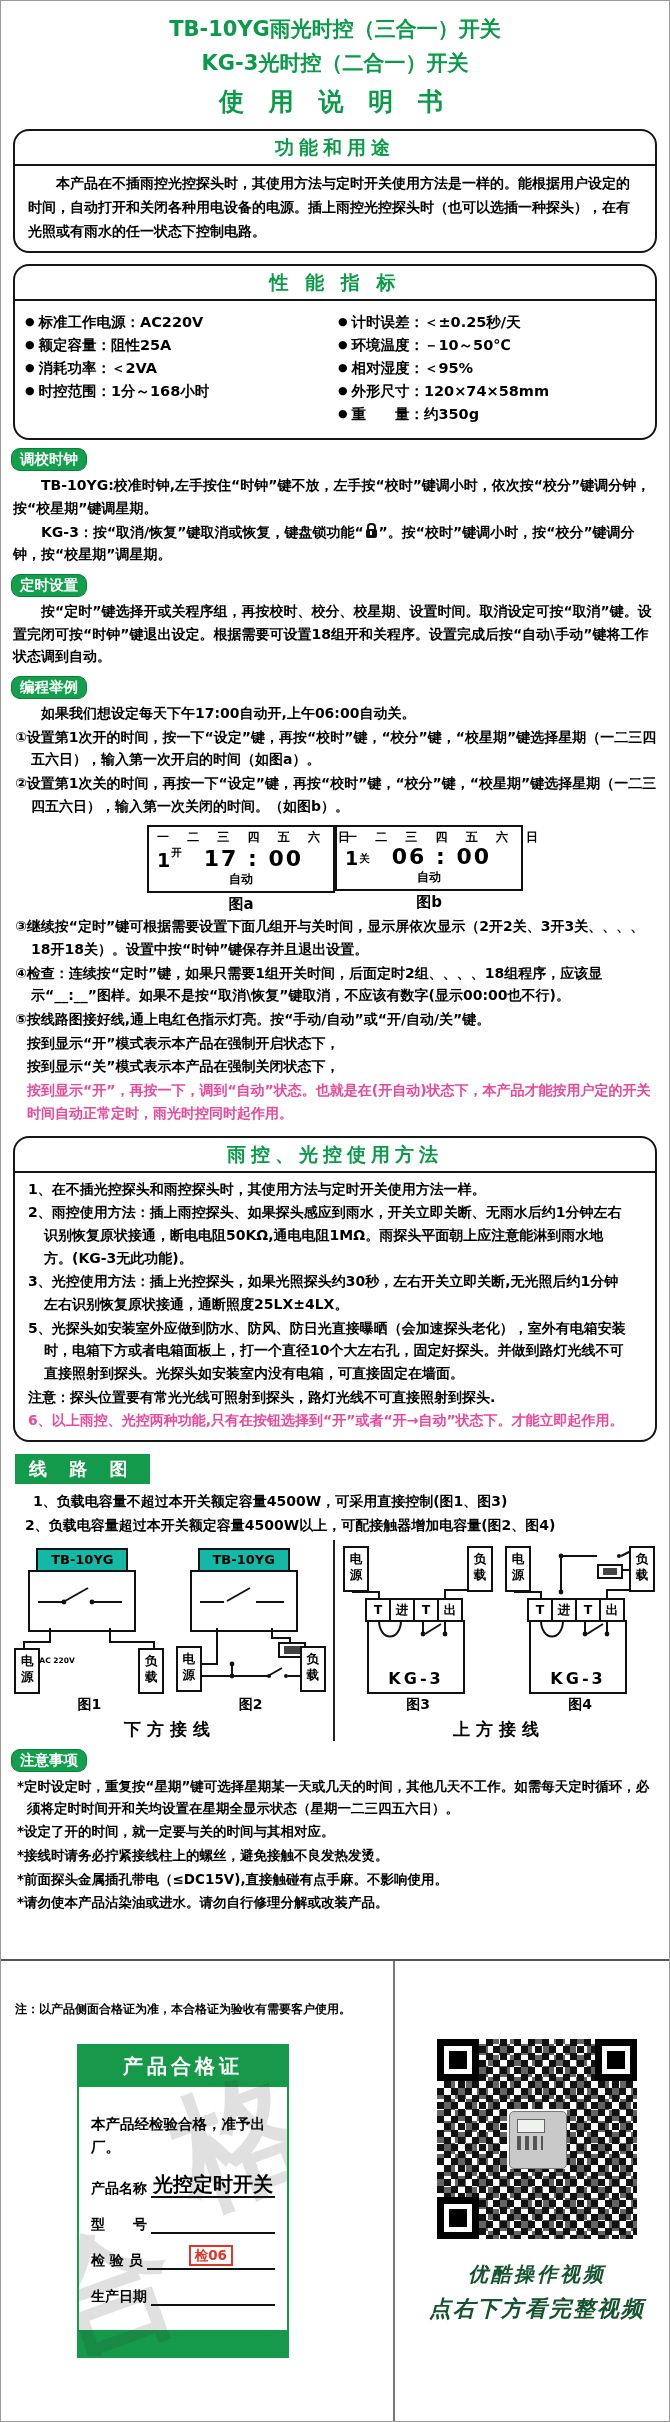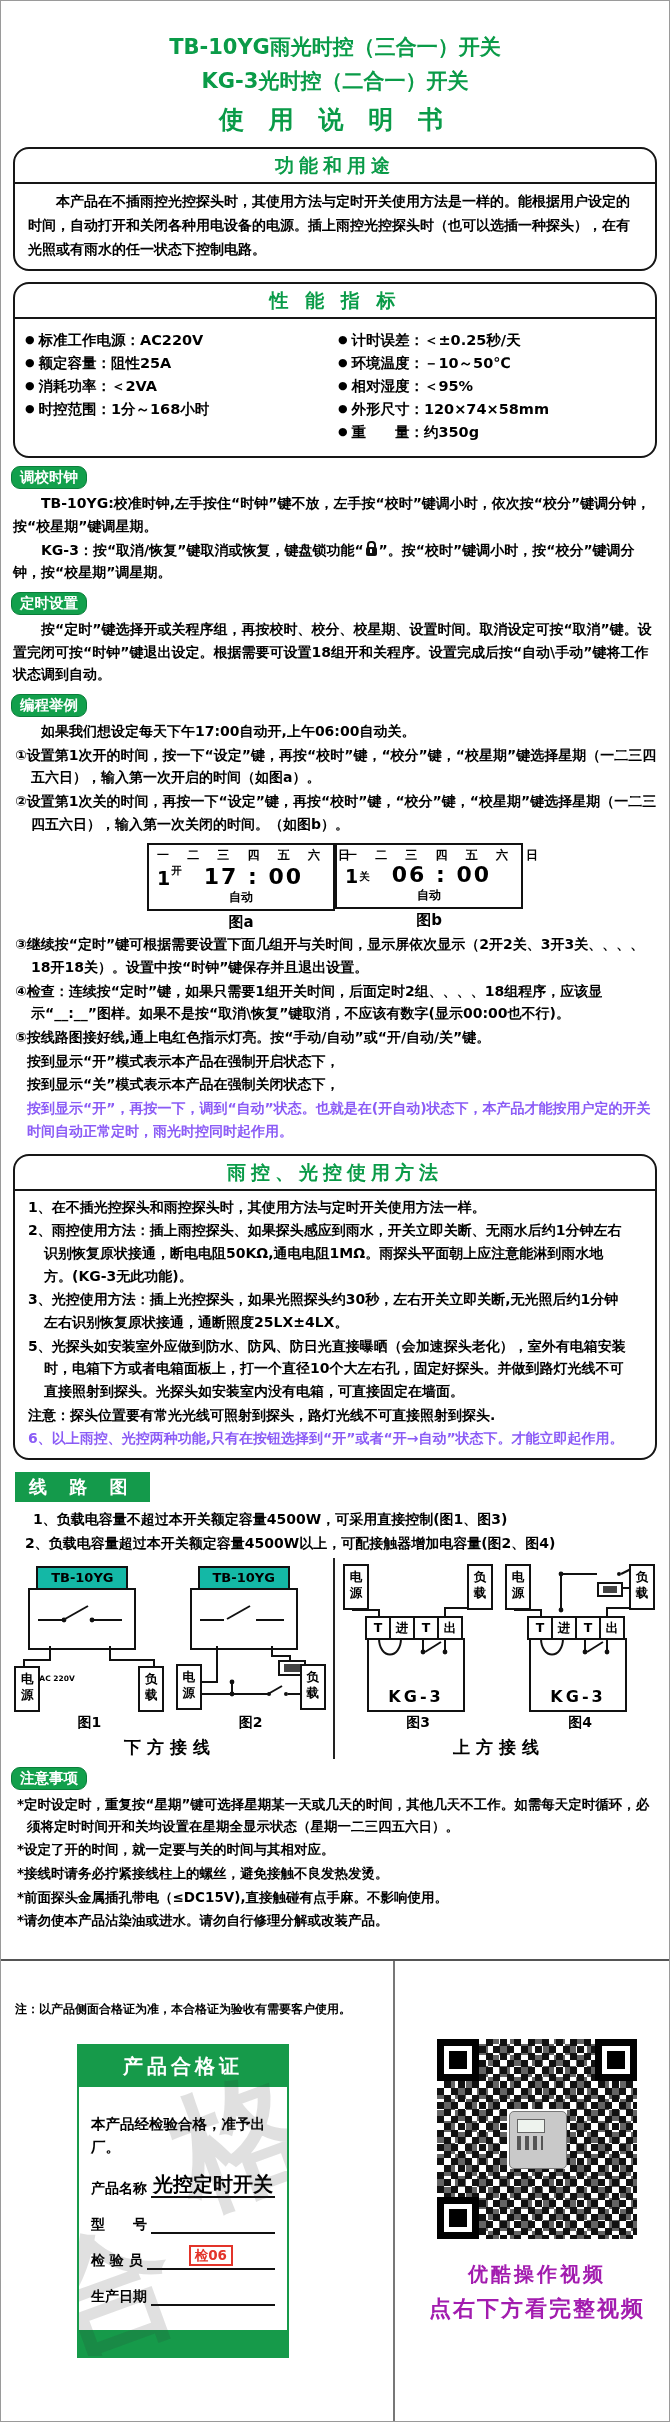--- a/index.html
+++ b/index.html
@@ -1,23 +1,23 @@
 <!DOCTYPE html>
 <html><head>
 <meta charset="utf-8">
 <style>
   html,body{margin:0;padding:0;background:#fff;}
   .page{width:670px;height:2422px;box-sizing:border-box;border:1px solid #9a9a9a;
         font-family:"DejaVu Sans","Liberation Sans",sans-serif;font-weight:bold;color:#000;
         display:flex;flex-direction:column;background:#fff;}
   .main{flex:1;overflow:hidden;}
-  .g{color:#8b5cf6;}
+  .g{color:#ec4899;}
   
   .t{color:#0a9b48;text-align:center;margin:0;}
-  .t1{font-size:21px;margin-top:32px;}
+  .t1{font-size:21px;margin-top:14px;}
   .t2{font-size:21px;margin-top:6px;}
   .t3{font-size:25px;letter-spacing:8px;margin-top:8px;}
   
   .rbox{border:2px solid #161616;border-radius:16px;margin:11px 12px 0;overflow:hidden;background:#fff;}
   .rbox-title{text-align:center;color:#0a9b48;font-size:19px;letter-spacing:5px;padding:4px 0 3px;border-bottom:2px solid #161616;}
   .rbox-body{padding:6px 13px 8px;font-size:14px;line-height:1.7;}
   .indent{text-indent:2em;}
   
   .spec{display:flex;padding:8px 4px 10px 10px;font-size:14.5px;}
   .spec ul{list-style:none;margin:0;padding:0;flex:1;}
@@ -92,21 +92,21 @@
       background:conic-gradient(#111 25%,#fff 0 50%,#111 0 75%,#fff 0) 0 0/14px 14px;}
   .qr::before{content:"";position:absolute;inset:0;background:conic-gradient(#111 25%,transparent 0 50%,#111 0 75%,transparent 0) 7px 5px/22px 22px;opacity:.65;}
   .finder{position:absolute;width:42px;height:42px;background:#fff;border:7px solid #000;box-sizing:border-box;}
   .finder::after{content:"";position:absolute;inset:5px;background:#000;}
   .f-tl{left:0;top:0;} .f-tr{right:0;top:0;} .f-bl{left:0;bottom:0;}
   .qr-center{position:absolute;left:50%;top:50%;transform:translate(-50%,-50%);width:60px;height:60px;background:#fff;padding:2px;box-sizing:border-box;}
   .qr-dev{width:100%;height:100%;background:#c9c9c9;border:1px solid #777;border-radius:5px;position:relative;}
   .qr-dev::before{content:"";position:absolute;left:7px;top:7px;width:26px;height:12px;background:#eef3ee;border:1px solid #666;}
   .qr-dev::after{content:"";position:absolute;left:7px;top:24px;width:26px;height:14px;background:
      repeating-linear-gradient(90deg,#555 0 4px,transparent 4px 8px);}
-  .video{position:absolute;left:0;right:0;top:300px;text-align:center;color:#a21caf;}
+  .video{position:absolute;left:0;right:0;top:300px;text-align:center;color:#14532d;font-style:italic;}
   .video .v1{font-size:20px;letter-spacing:3px;}
   .video .v2{font-size:22px;letter-spacing:2px;margin-top:6px;}
 </style>
 </head>
 <body>
 
 <div class="page">
   <div class="main">
 
     <div class="t t1">TB-10YG雨光时控（三合一）开关</div>

